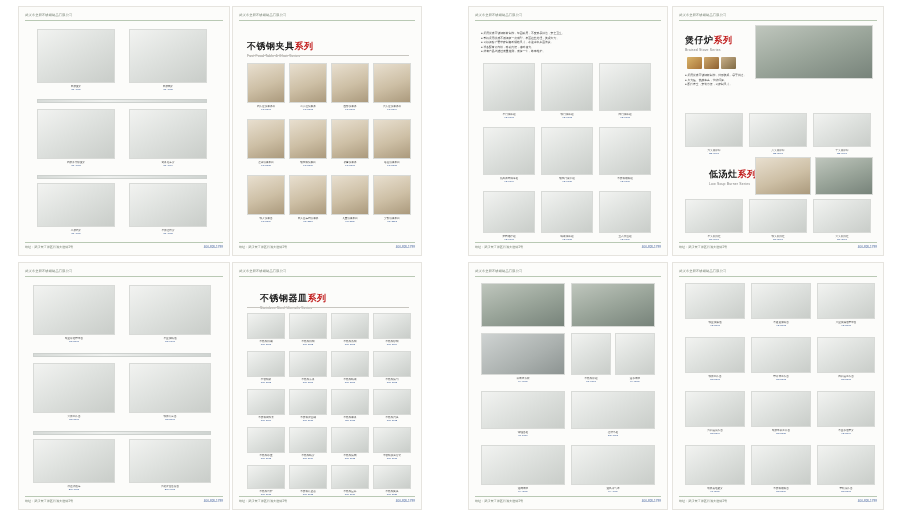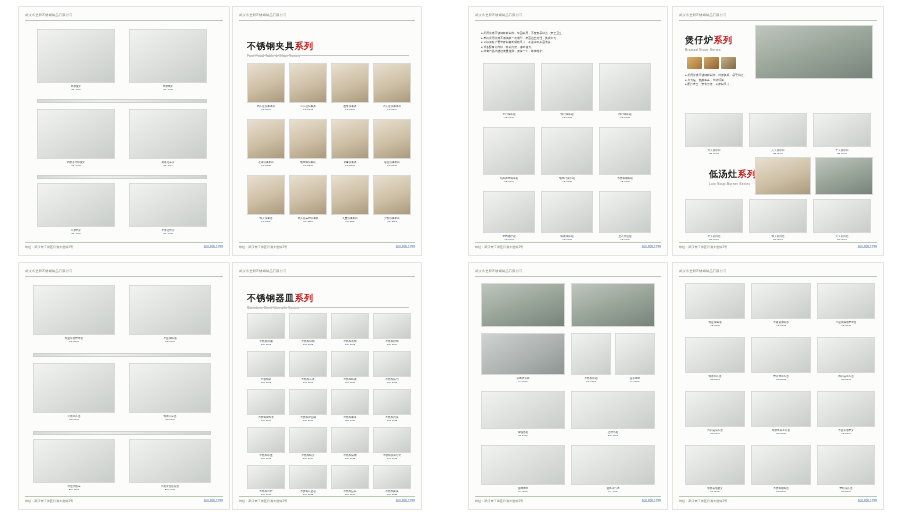--- a/index.html
+++ b/index.html
@@ -495,21 +495,21 @@
     </div>
   </div>
 </div>
 
 <div class="sheet" style="left:232px;top:262px;width:190px;height:248px;">
   <div class="page" style="left:0;top:0;width:190px;height:248px;">
     <div class="pg-head">
       <span class="hd-left">武汉市金厨不锈钢制品有限公司</span>
     </div>
 
-    <div class="sec-title" style="left:14px;top:24px;">
+    <div class="sec-title" style="left:27px;top:24px;">
       <span class="cn"><span>不锈钢器皿</span><span class="accent">系列</span></span>
       <span class="en">Stainless Steel Utensils Series</span>
     </div>
     <div class="rule" style="left:14px;top:44px;width:162px;"></div>
 
     <div class="cell" style="left:14px;top:50px;width:38px;height:34px;">
       <div class="ph" style="height:26px;"></div>
       <div class="cap" style="top:27px;"><span>不锈钢汤桶</span><span class="code">QM-1001</span></div>
     </div>
     <div class="cell" style="left:56px;top:50px;width:38px;height:34px;">

